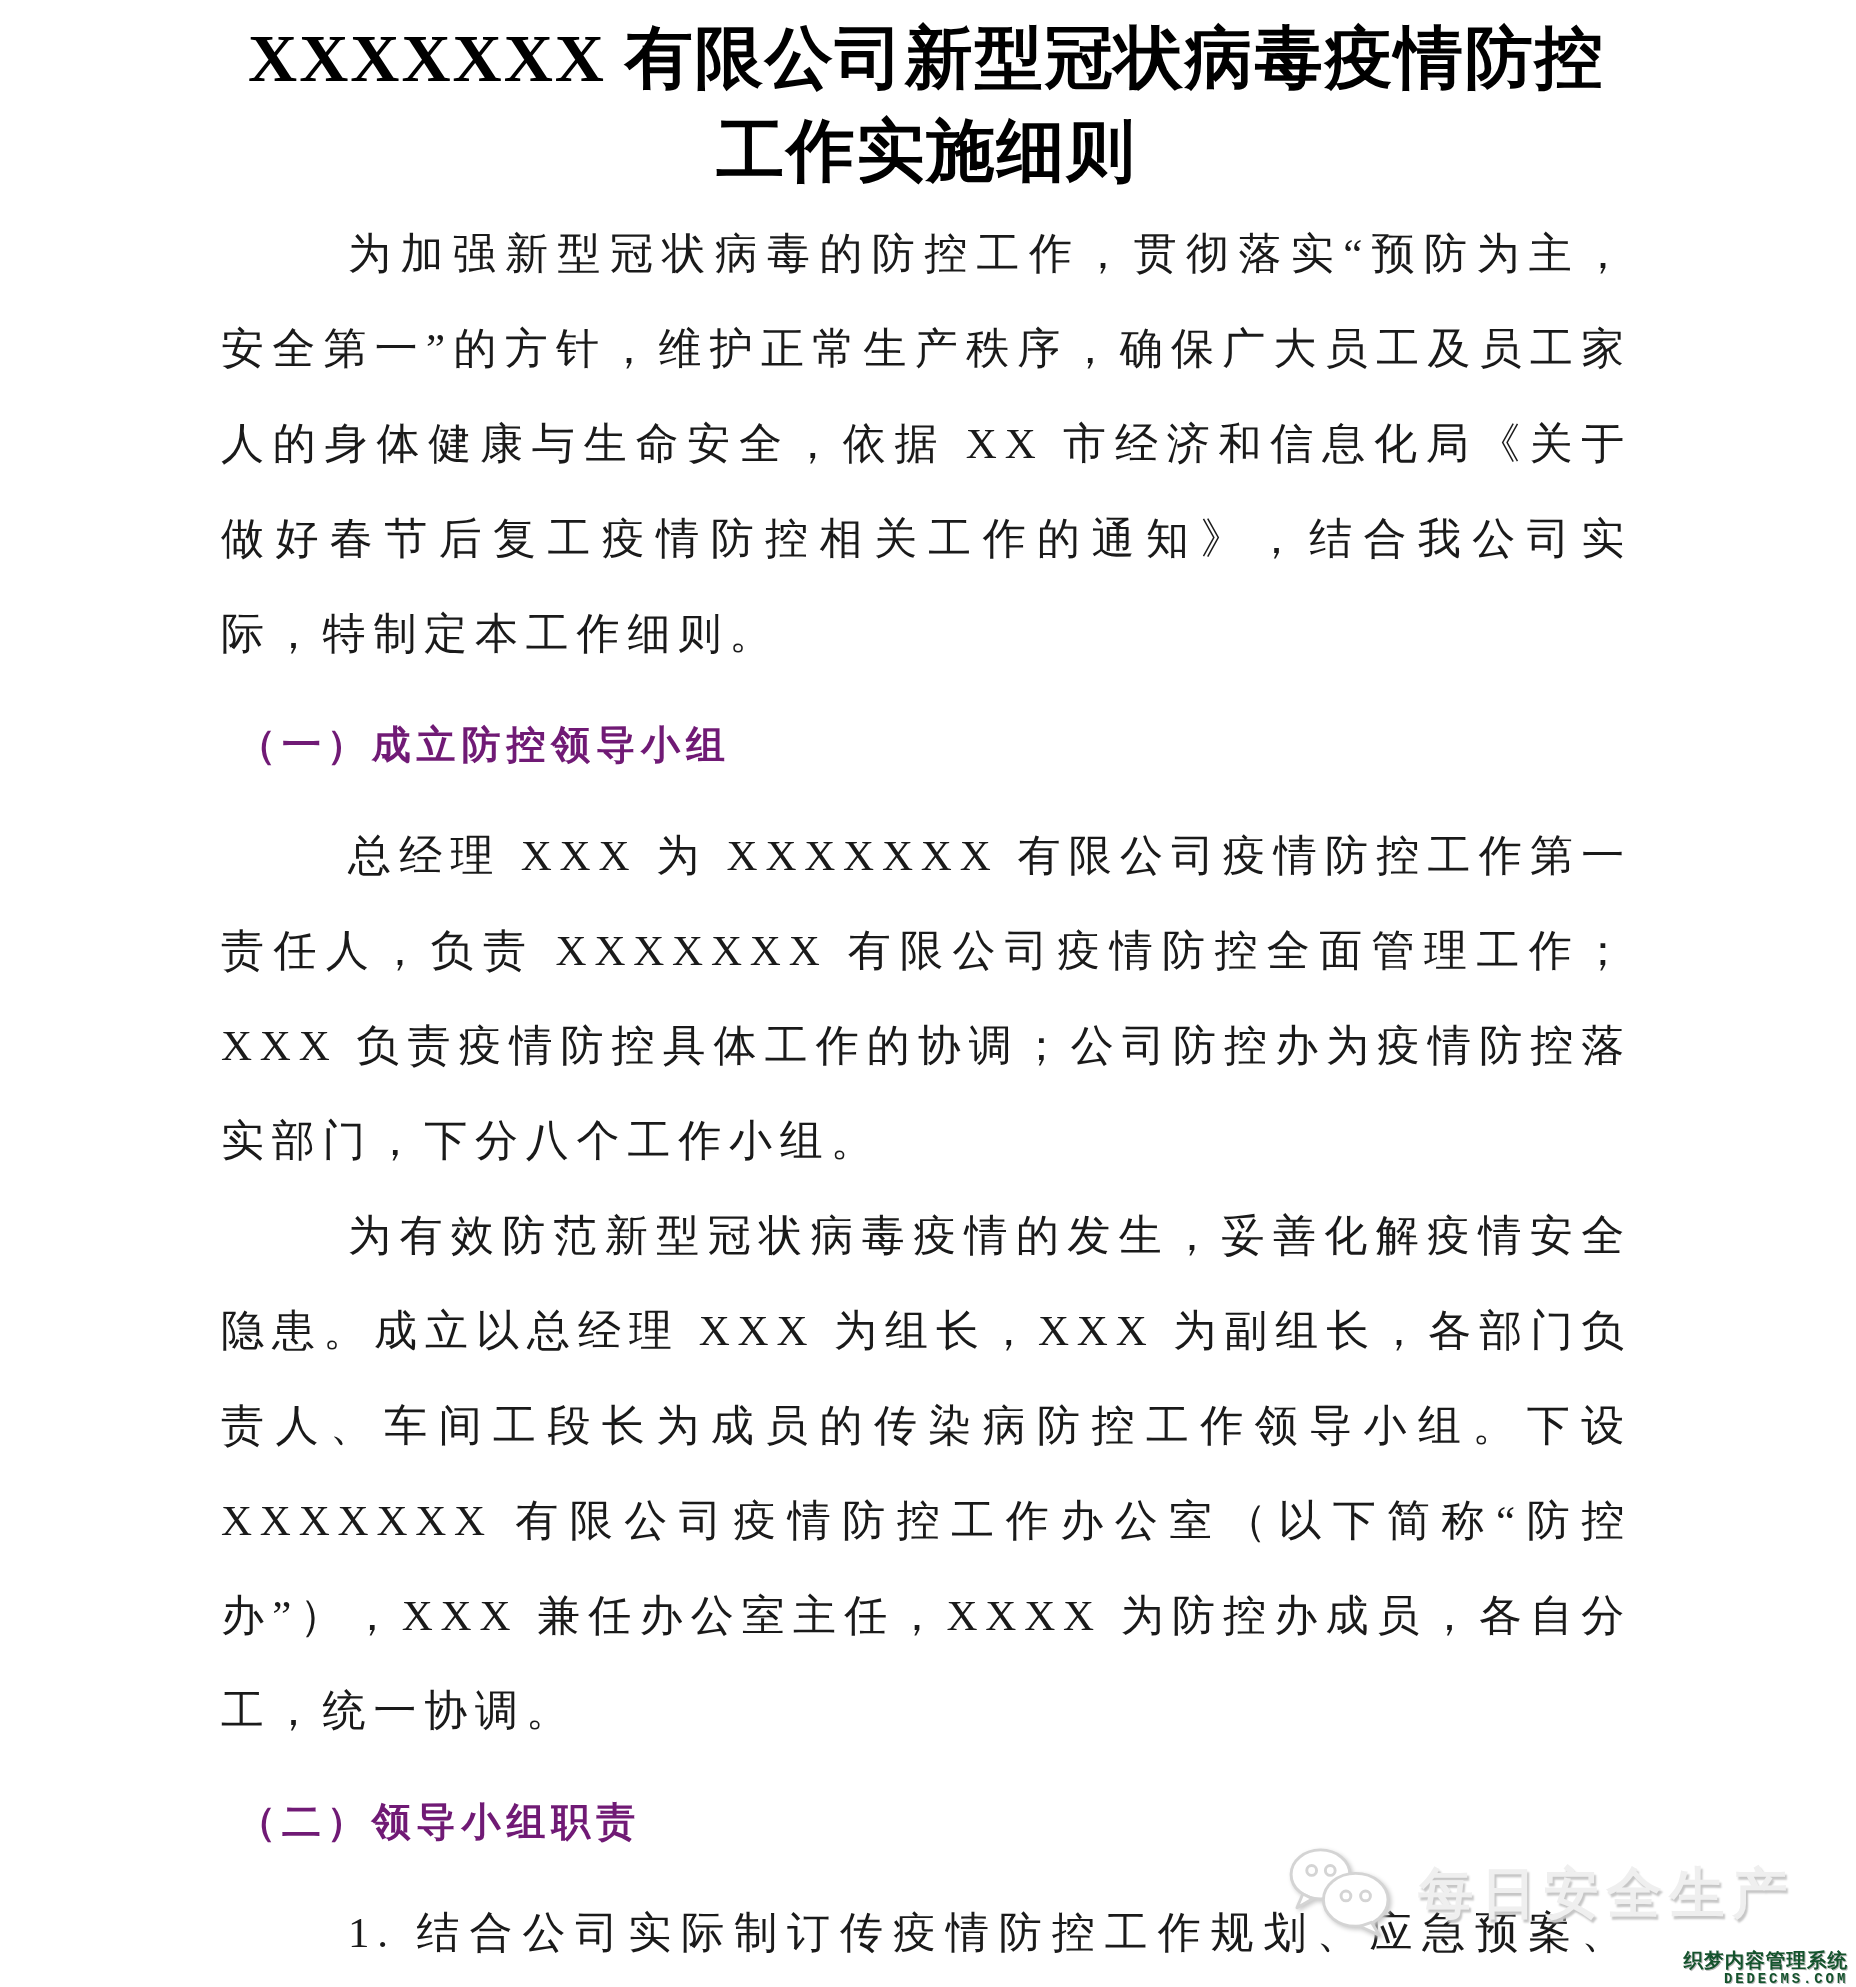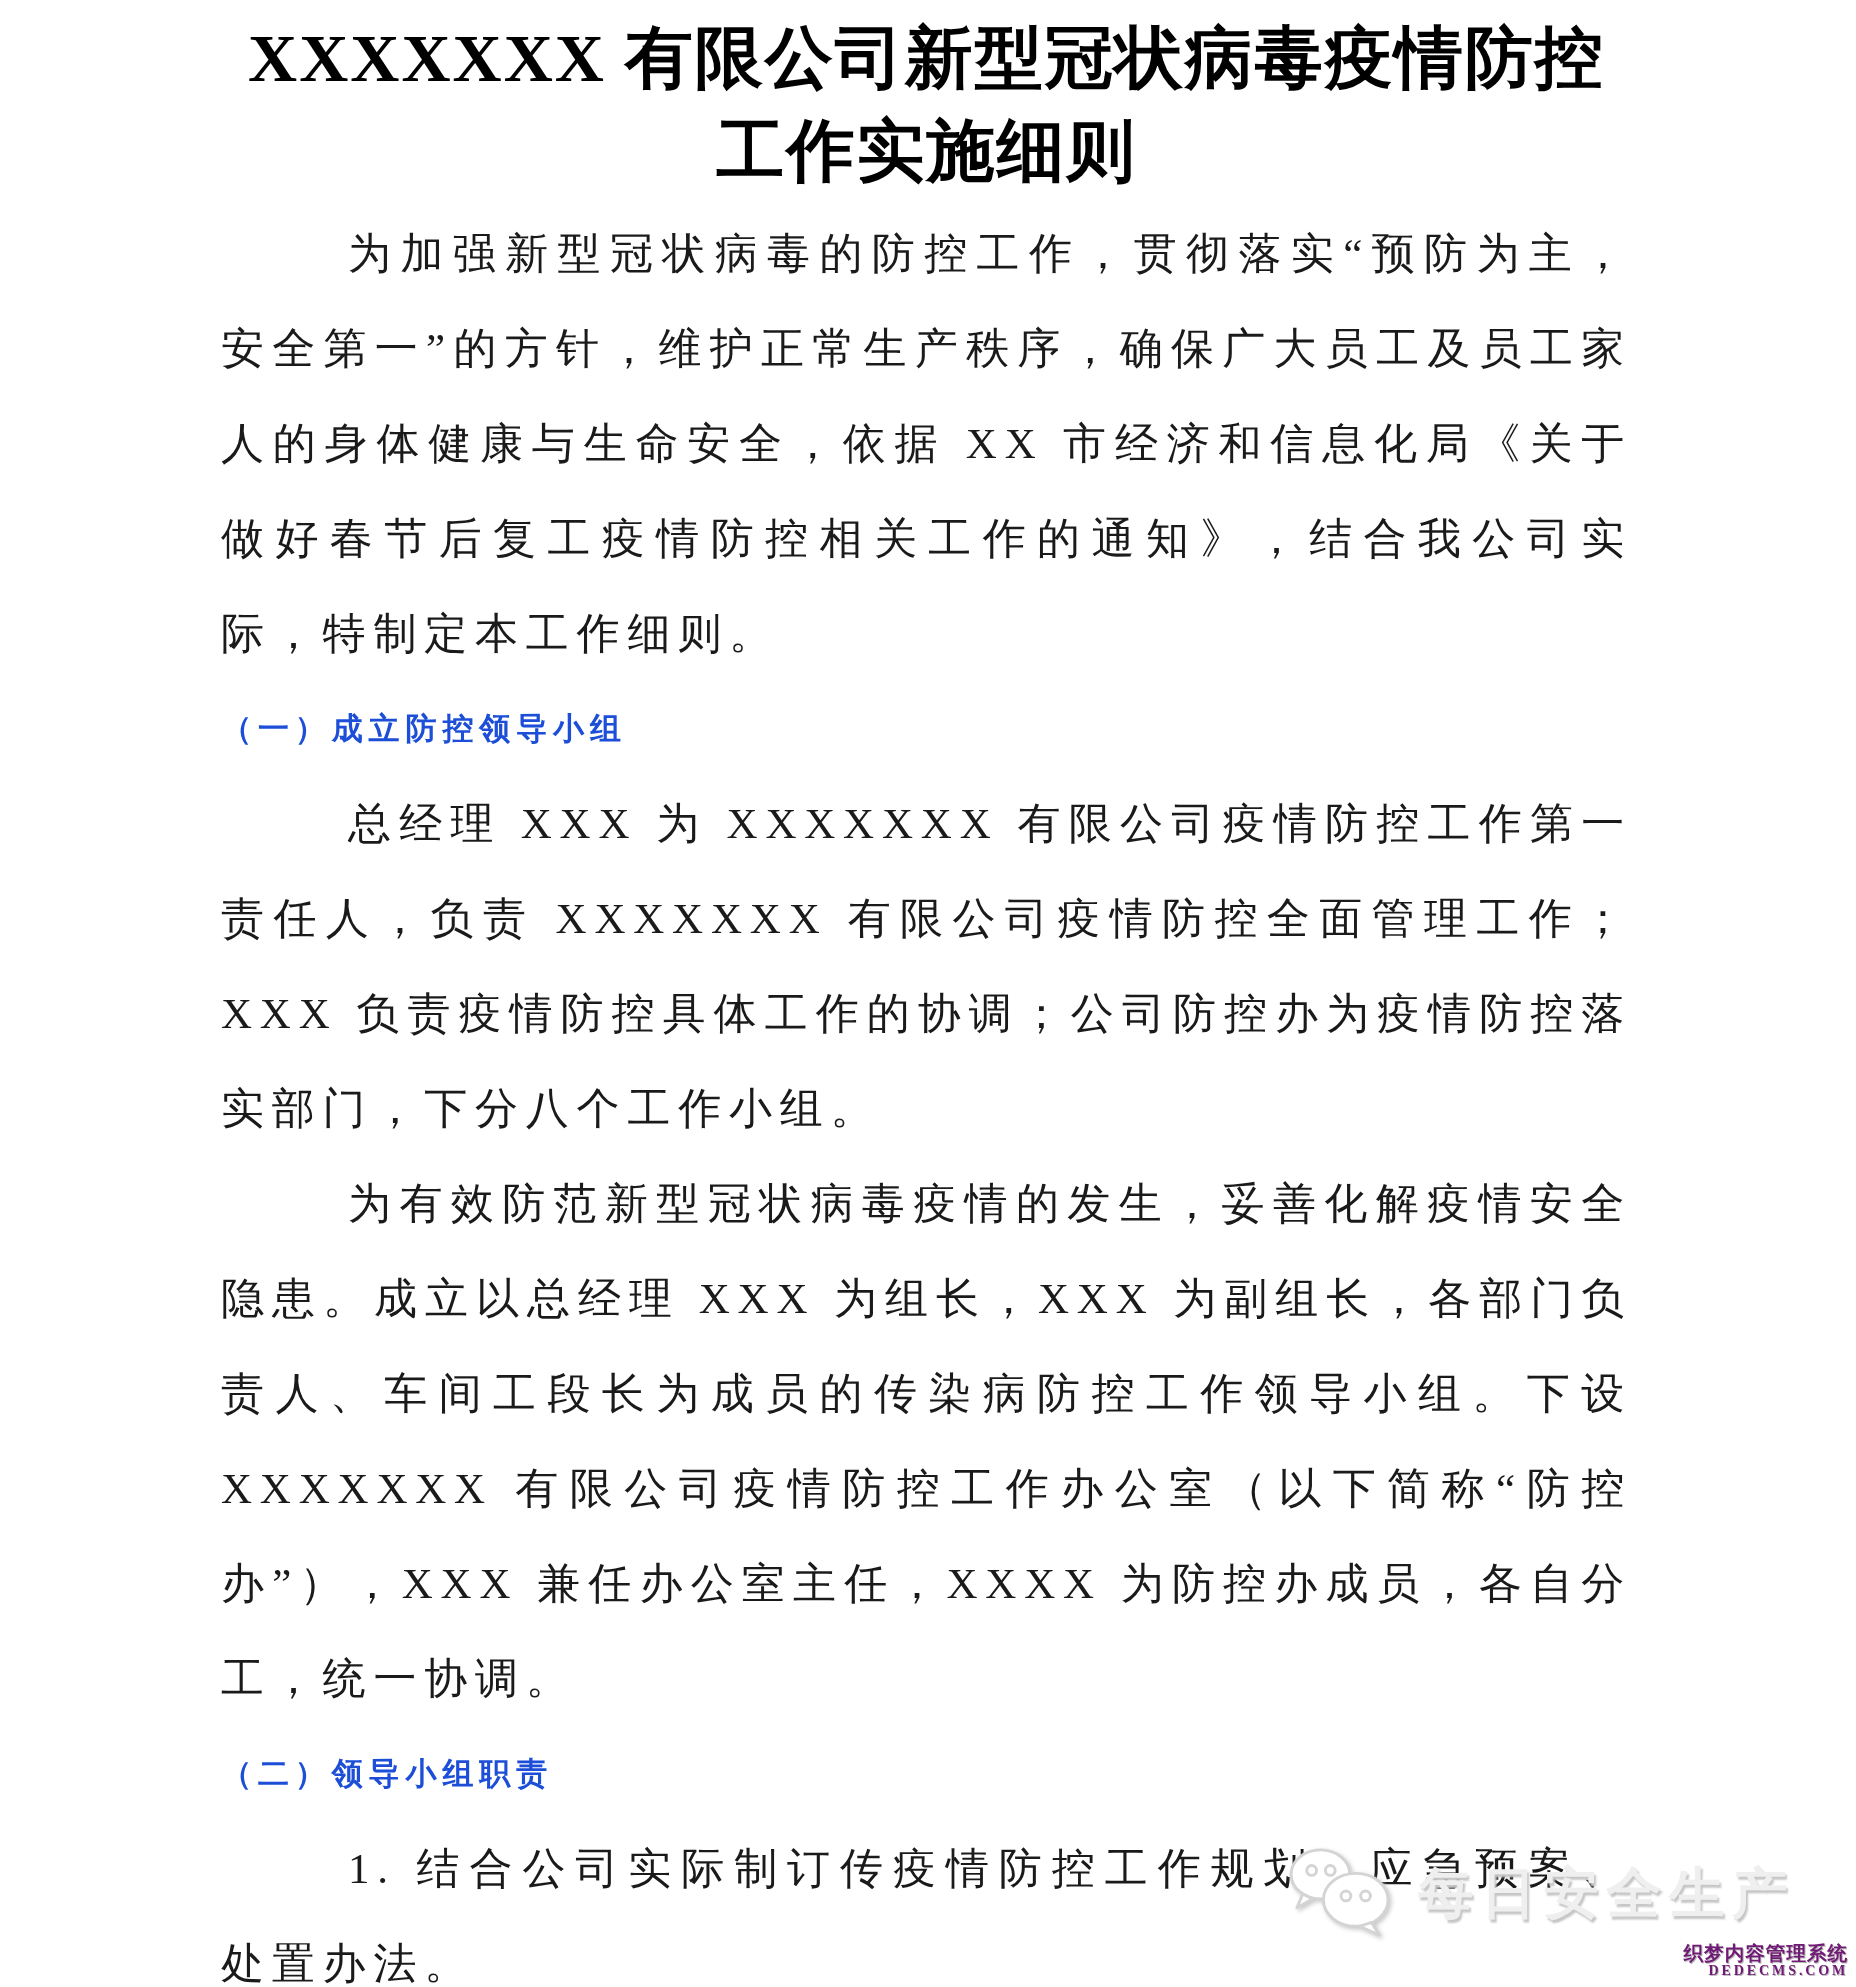--- a/index.html
+++ b/index.html
@@ -34,26 +34,26 @@
     margin: 0;
     font-size: 43px;
     line-height: 95px;
     letter-spacing: 7.8px;
     text-align: justify;
     text-justify: inter-character;
     text-indent: 127px;
     color: #1a1a1a;
   }
   .section-heading {
-    margin: 0;
-    font-size: 31px;
+    margin: 16px;
+    font-size: 39px;
     font-weight: 700;
     line-height: 95px;
     letter-spacing: 5.9px;
-    color: #1d4ed8;
+    color: #701a75;
   }
   
   .watermark {
     position: absolute;
     right: 61px;
     bottom: 45px;
     display: flex;
     align-items: center;
     gap: 17px;
     pointer-events: none;
@@ -66,25 +66,25 @@
     text-shadow: 2px 2.9px 2px #c6c6c6;
     white-space: nowrap;
   }
   .watermark svg {
     filter: drop-shadow(2px 2.9px 2px #c9c9c9);
   }
   
   .cms-credit {
     position: absolute;
     right: 7.8px;
-    bottom: 9px;
+    bottom: 1px;
     text-align: right;
-    font-family: Liberation Serif, serif;
+    font-family: Liberation Mono, monospace;
     font-weight: 700;
-    color: #701a75;
+    color: #14532d;
     text-shadow: 1px 1px 0 #b9b9b9;
     line-height: 1.05;
     pointer-events: none;
   }
   .cms-line1 { font-size: 19.6px; letter-spacing: 1px; }
   .cms-line2 { font-size: 14px; letter-spacing: 2.9px; }
 </style>
 </head>
 <body>
 

